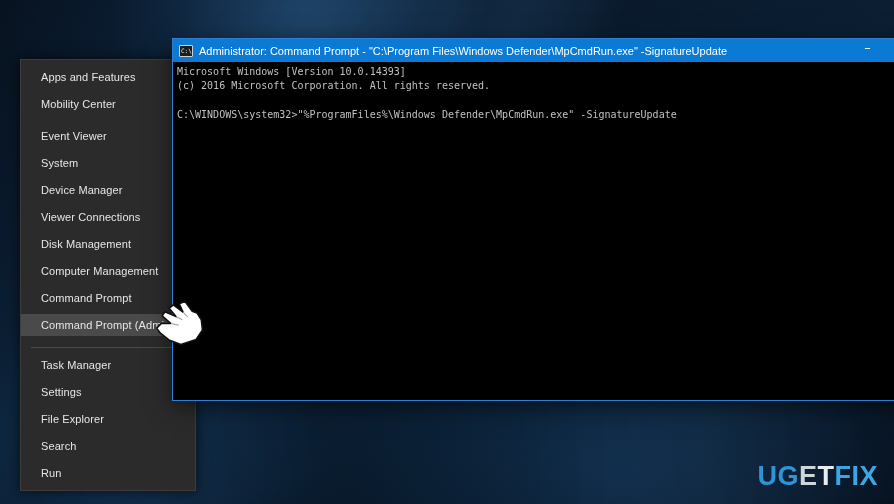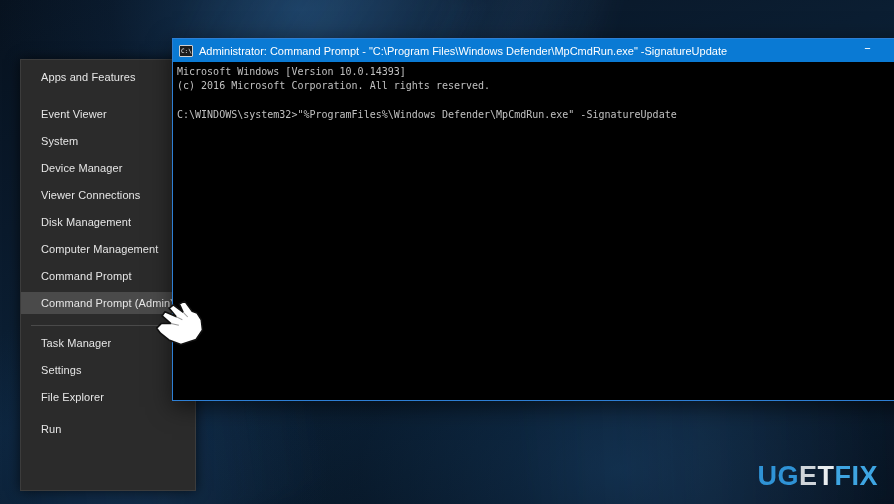--- a/index.html
+++ b/index.html
@@ -183,20 +183,21 @@
 
 <div id="desktop">
   <div class="streak s1"></div>
   <div class="streak s2"></div>
   <div class="streak s3"></div>
   <div class="streak s4"></div>
 
   <div id="winx-menu">
       <div class="winx-item"><span>Apps and Features</span></div>
       <div class="winx-gap"></div>
+      <div class="winx-item"><span>Mobility Center</span></div>
       <div class="winx-gap"></div>
       <div class="winx-gap"></div>
       <div class="winx-item"><span>Event Viewer</span></div>
       <div class="winx-gap"></div>
       <div class="winx-item"><span>System</span></div>
       <div class="winx-gap"></div>
       <div class="winx-item"><span>Device Manager</span></div>
       <div class="winx-gap"></div>
       <div class="winx-item"><span>Viewer Connections</span></div>
       <div class="winx-gap"></div>
@@ -208,20 +209,21 @@
       <div class="winx-gap"></div>
       <div class="winx-item selected"><span>Command Prompt (Admin)</span></div>
       <div class="winx-gap"></div>
       <div class="winx-sep"></div>
       <div class="winx-item"><span>Task Manager</span></div>
       <div class="winx-gap"></div>
       <div class="winx-item"><span>Settings</span></div>
       <div class="winx-gap"></div>
       <div class="winx-item"><span>File Explorer</span></div>
       <div class="winx-gap"></div>
+      <div class="winx-item"><span>Search</span></div>
       <div class="winx-gap"></div>
       <div class="winx-item"><span>Run</span></div>
     </div>
 
   <div id="cmd-window">
 
     <div id="cmd-titlebar">
       <div id="cmd-icon"></div>
       <div id="cmd-title-text">Administrator: Command Prompt - "C:\Program Files\Windows Defender\MpCmdRun.exe"  -SignatureUpdate</div>
       <div class="tb-btn min">–</div>

